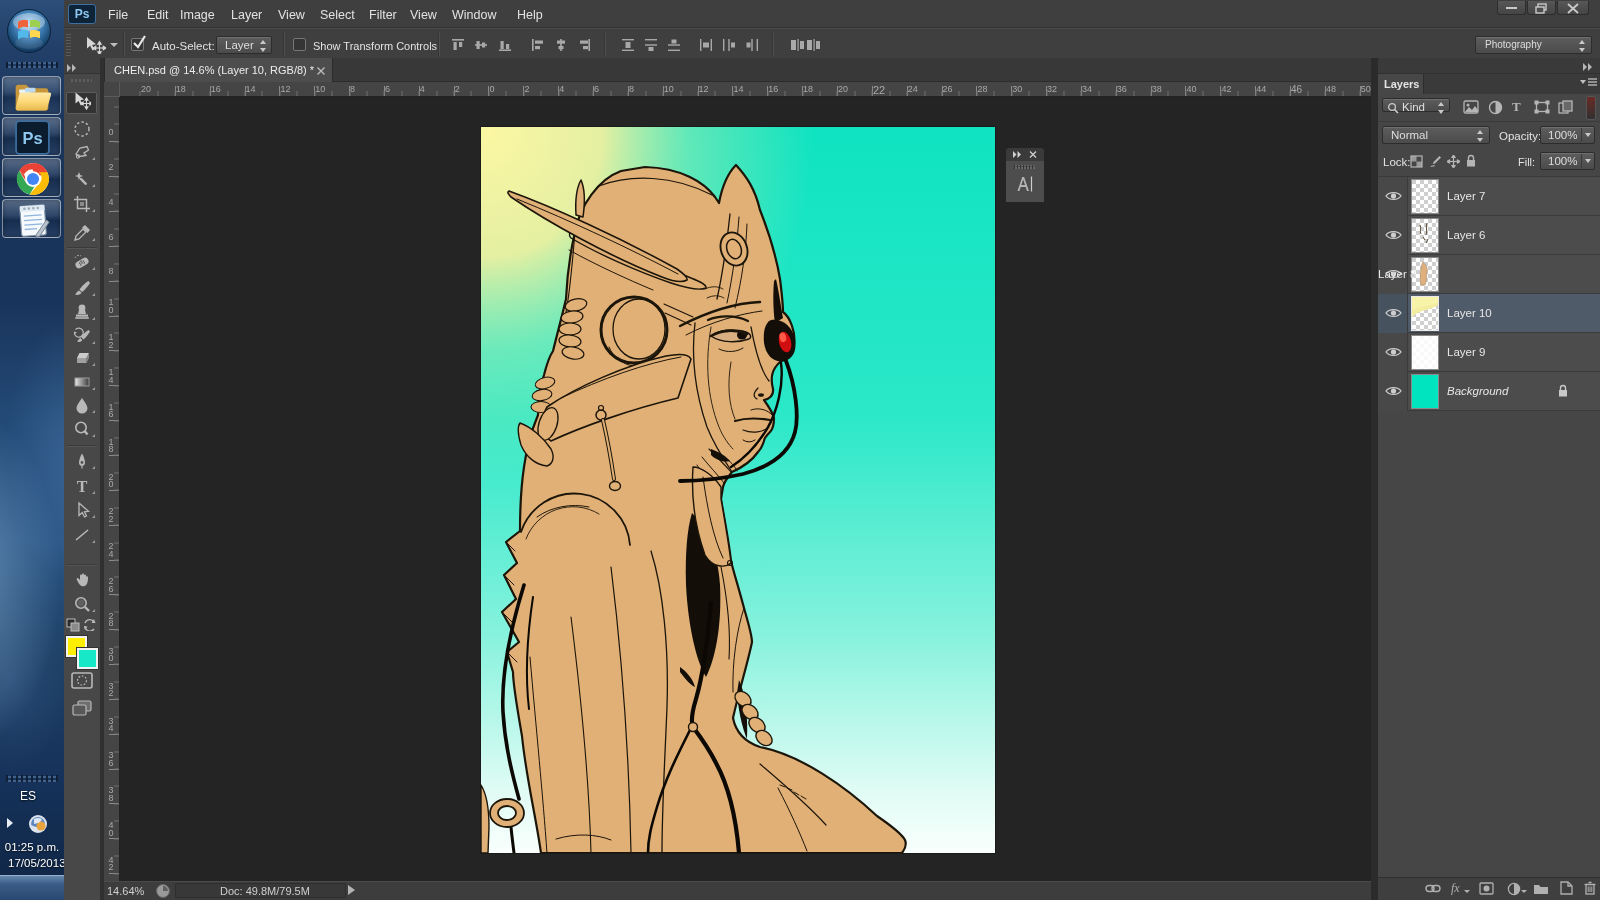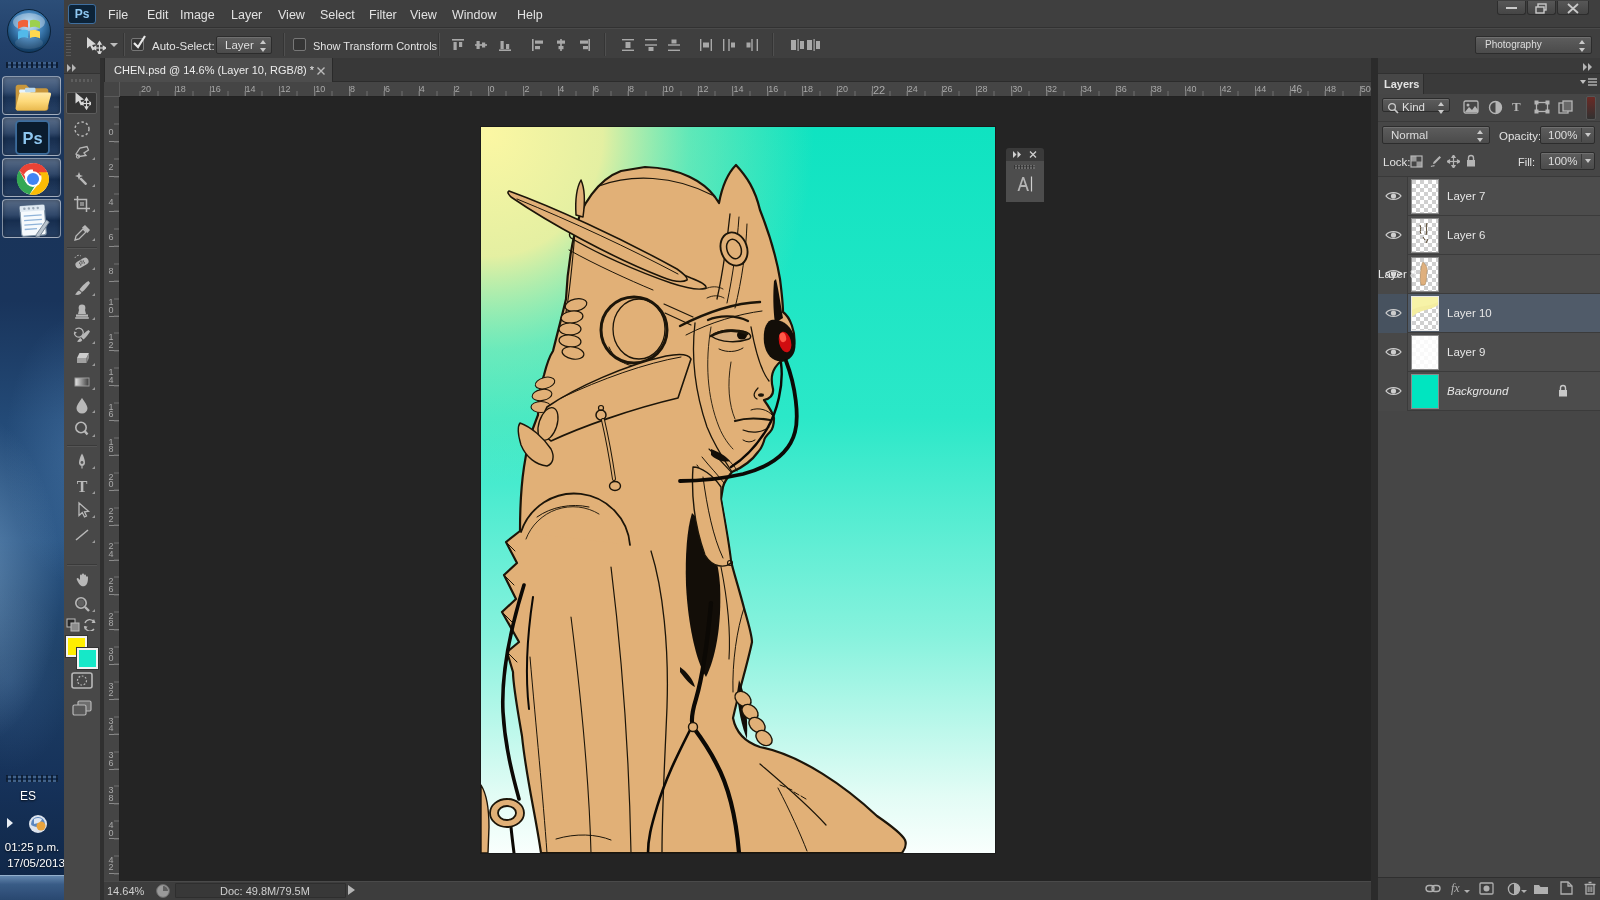--- a/index.html
+++ b/index.html
@@ -100,21 +100,21 @@
  repeating-linear-gradient(0deg, rgba(130,170,210,.4) 0 2px, transparent 2px 4px);"></div>
 <div class="abs txt" style="left:20px;top:789px;font-size:12px;color:#fff;text-shadow:0 1px 2px rgba(0,0,0,.8)">ES</div>
 <div class="abs" style="left:7px;top:818px;width:0;height:0;border-left:6px solid #e8eef5;border-top:5px solid transparent;border-bottom:5px solid transparent"></div>
 <svg class="abs" style="left:26px;top:812px" width="24" height="24" viewBox="0 0 24 24">
  <circle cx="12" cy="12" r="9" fill="#e9eef6" opacity=".95"></circle>
  <path d="M5,12 a7,7 0 0 1 14,0 a7,3 0 0 1 -14,0" fill="#5b87c0"></path>
  <circle cx="15" cy="14" r="4.5" fill="#e8a33d"></circle>
  <path d="M8,7 q4,-2 8,0 q-1,4 -8,5 Z" fill="#fff" opacity=".8"></path>
 </svg>
 <div class="abs txt" style="left:0;top:841px;width:64px;text-align:center;color:#fff;font-size:11.5px;text-shadow:0 1px 2px rgba(0,0,0,.8)">01:25 p.m.</div>
-<div class="abs txt" style="left:0;top:857px;width:72px;text-align:center;color:#fff;font-size:11.5px;text-shadow:0 1px 2px rgba(0,0,0,.8)">17/05/2013</div>
+<div class="abs txt" style="left:8px;top:857px;width:72px;color:#fff;font-size:11.5px;text-shadow:0 1px 2px rgba(0,0,0,.8)">17/05/2013</div>
 <div class="abs" style="left:0;top:875px;width:64px;height:25px;background:linear-gradient(180deg,#688cb4,#3c5f8a 35%,#2b4a73);border-top:1px solid #9db8d4;opacity:.95"></div>
 
 <div class="abs" style="left:64px;top:0;width:1536px;height:28px;background:#3f3f3f;border-bottom:1px solid #323232"></div>
 <div class="abs" style="left:68px;top:4px;width:28px;height:20px;background:#0c2338;border:1px solid #3f6f9f;border-radius:3px;color:#8ec7f0;font-size:12px;font-weight:bold;text-align:center;line-height:19px">Ps</div>
 <div class="abs txt" style="left:108px;top:8px;font-size:12.5px">File</div>
 <div class="abs txt" style="left:147px;top:8px;font-size:12.5px">Edit</div>
 <div class="abs txt" style="left:180px;top:8px;font-size:12.5px">Image</div>
 <div class="abs txt" style="left:231px;top:8px;font-size:12.5px">Layer</div>
 <div class="abs txt" style="left:278px;top:8px;font-size:12.5px">View</div>
 <div class="abs txt" style="left:320px;top:8px;font-size:12.5px">Select</div>

